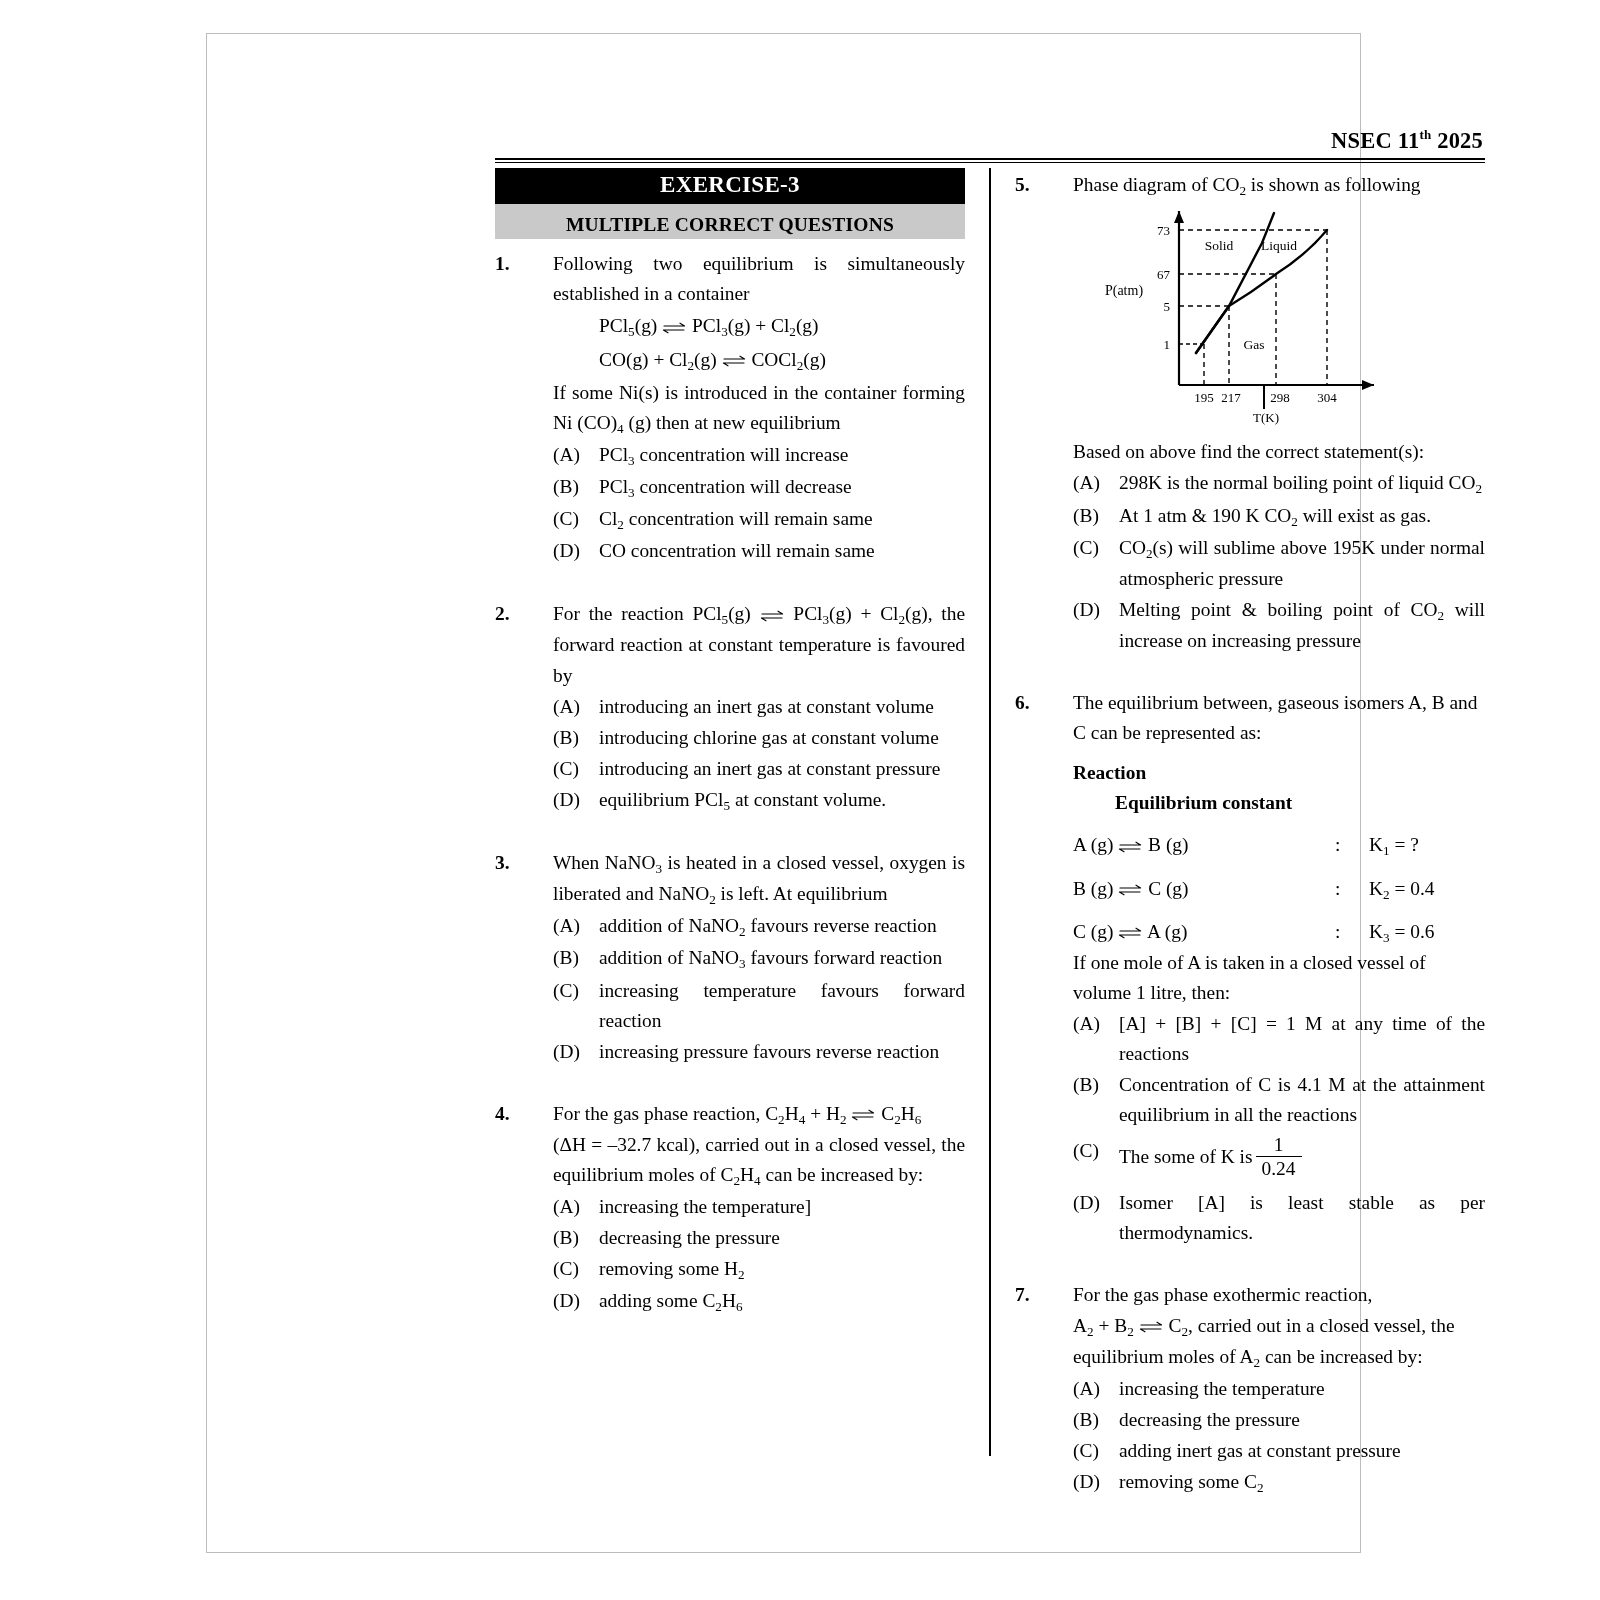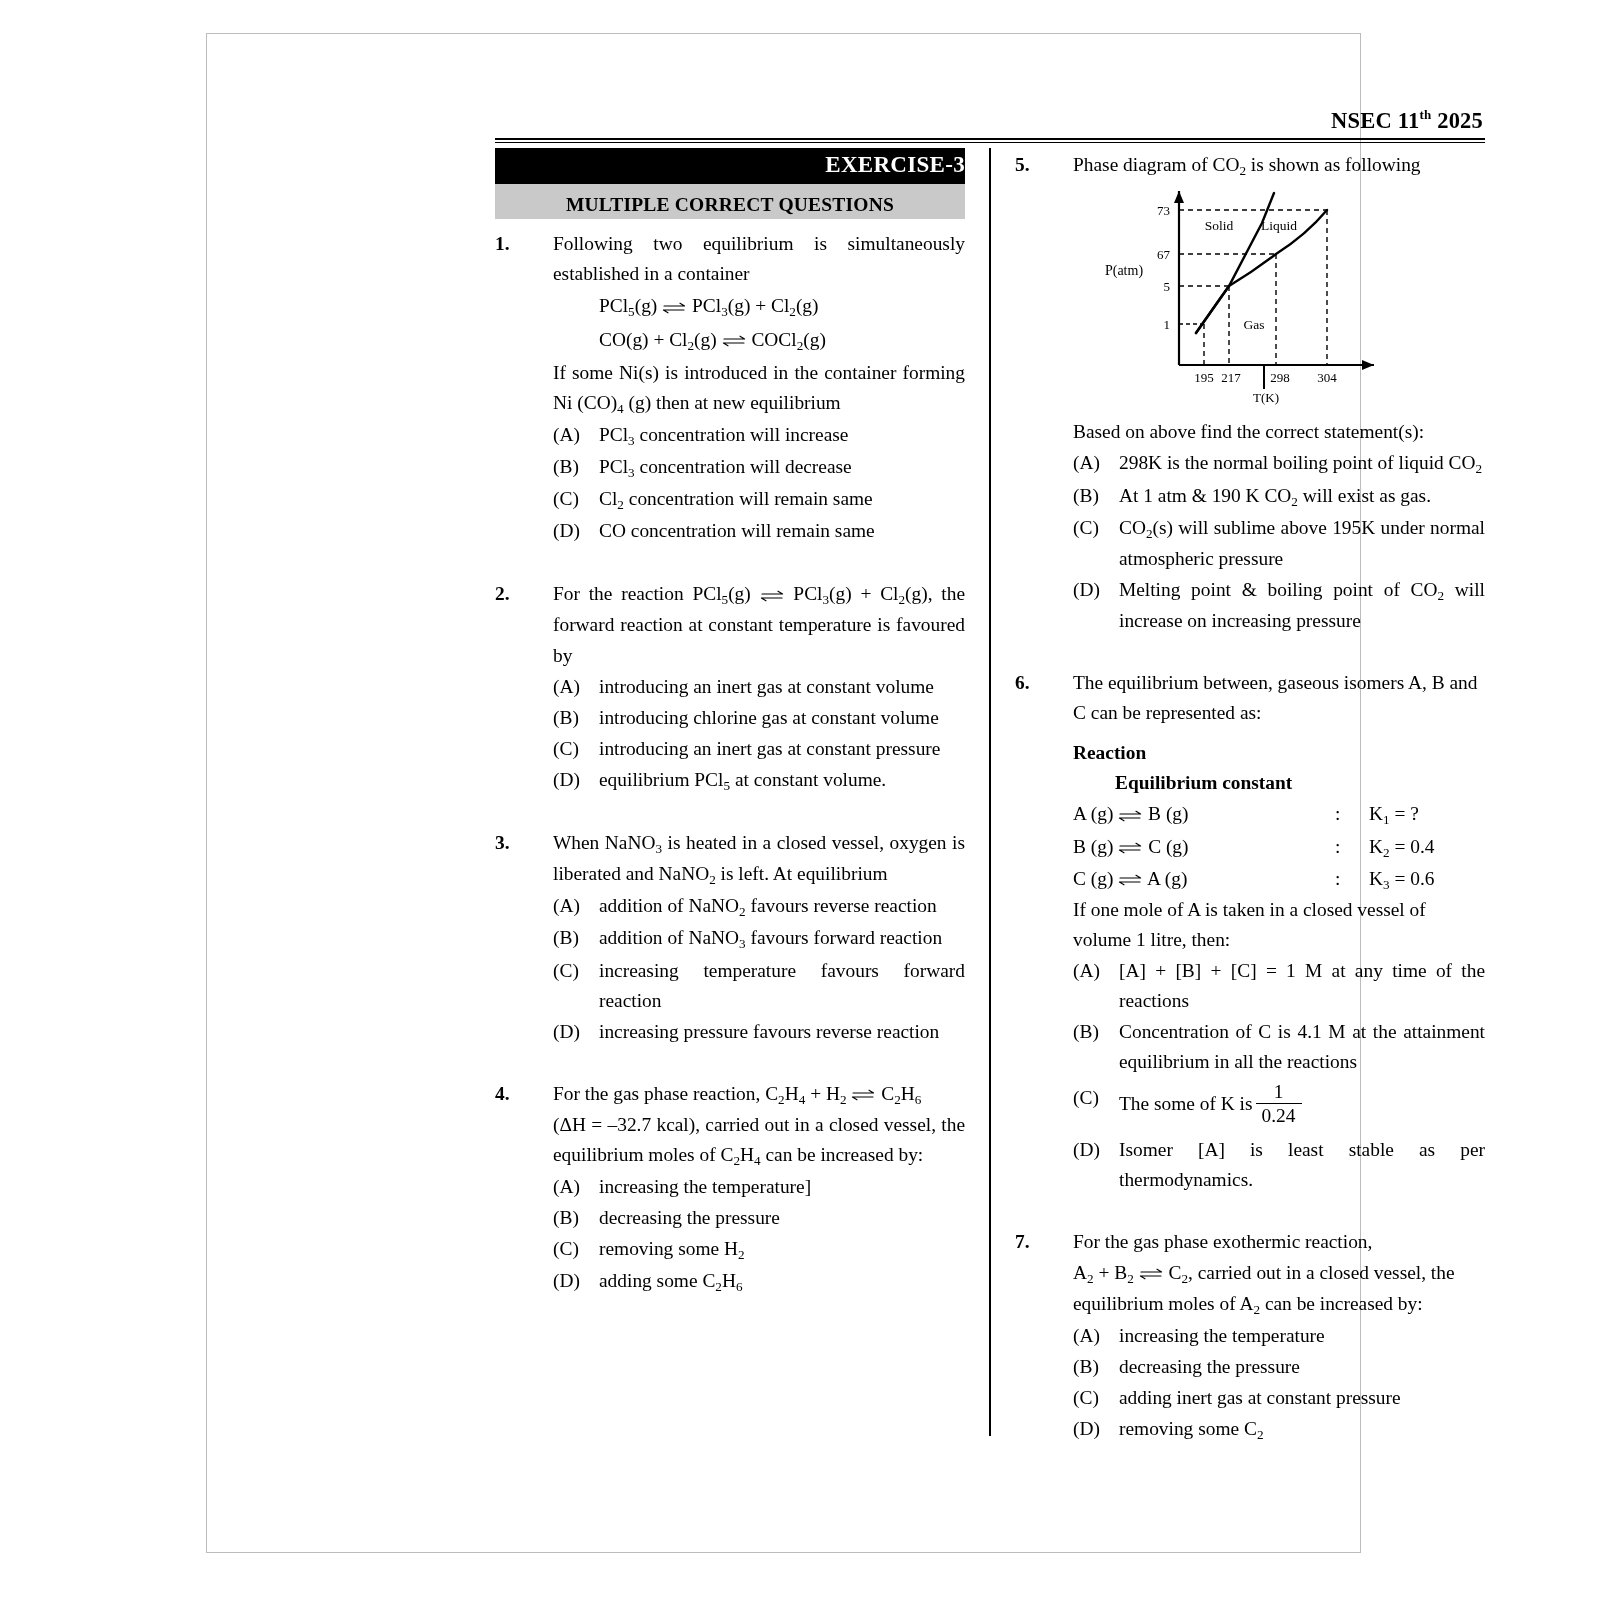--- a/index.html
+++ b/index.html
@@ -24,21 +24,21 @@
     width: 1155px;
     height: 1520px;
     border: 1px solid #bcbcbc;
     box-sizing: border-box;
     background: #fff;
   }
 
   .page-inner {
     position: absolute;
     left: 288px;
-    top: 74px;
+    top: 94px;
     width: 990px;
     height: 1395px;
   }
 
   
   .doc-header {
     text-align: right;
     font-weight: bold;
     font-size: 22.5px;
     letter-spacing: .2px;
@@ -76,21 +76,21 @@
     width: 1.3px;
     background: #000;
     height: 1288px;
   }
   .col-right { padding-left: 0px; }
 
   
   .ex-banner {
     background: #000;
     color: #fff;
-    text-align: right;
+    text-align: center;
     font-weight: bold;
     font-size: 23px;
     padding: 4px 0 6px 0;
     letter-spacing: .3px;
   }
   .ex-sub {
     background: #c9c9c9;
     color: #000;
     text-align: center;
     font-weight: bold;
@@ -156,21 +156,21 @@
     height: 1em;
     vertical-align: middle;
   }
   .eqarrow svg { position: absolute; left: 0; top: 50%; transform: translateY(-50%); }
 
   
   .rxn-head { font-weight: bold; margin-top: 10px; }
   .rxn-head2 { font-weight: bold; padding-left: 42px; }
   .rxn-row {
     display: flex;
-    margin-top: 1px;
+    margin-top: 12px;
   }
   .rxn-left { width: 262px; flex: 0 0 262px; white-space: nowrap; }
   .rxn-colon { width: 34px; flex: 0 0 34px; }
   .rxn-k { flex: 1 1 auto; white-space: nowrap; }
 
   
   .frac {
     display: inline-block;
     vertical-align: middle;
     text-align: center;

